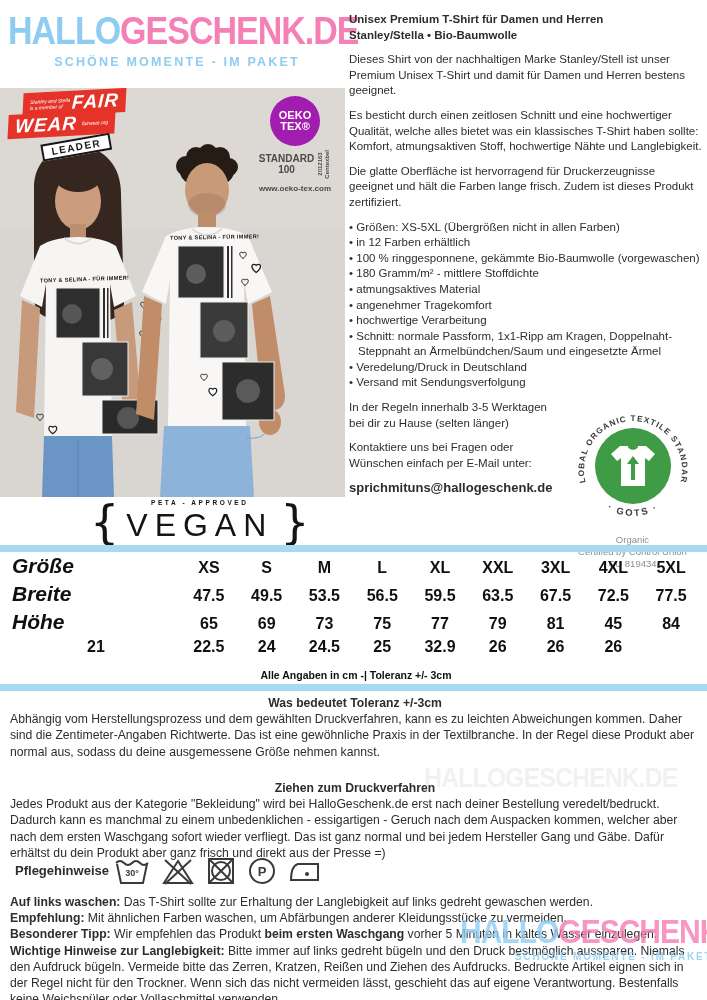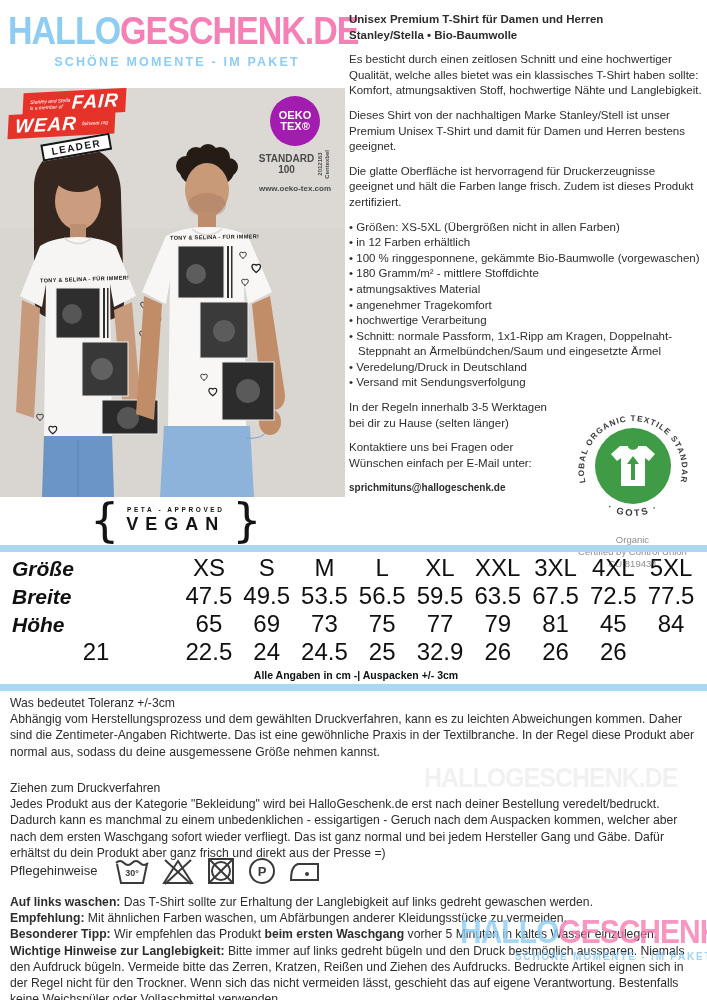--- a/index.html
+++ b/index.html
@@ -45,51 +45,51 @@
   .oeko-cert{writing-mode:vertical-rl;transform:rotate(180deg);font-size:6px;color:#4a4a4a;
              margin-left:3px;line-height:7px;font-weight:700;}
   .oeko-url{font-size:8px;font-weight:700;color:#4a4a4a;margin-top:5px;}
 
   
   .vegan-band{position:absolute;left:0;top:497px;width:345px;height:48px;background:#fff;}
   .vegan{position:absolute;left:90px;top:2px;display:flex;align-items:center;gap:7px;color:#141414;}
   .vg-brace{font-size:46px;font-weight:400;line-height:42px;font-family:"DejaVu Sans",sans-serif;}
   .vg-mid{text-align:center;}
   .vg-top{font-size:6.5px;letter-spacing:2.6px;font-weight:700;}
-  .vg-main{font-size:18px;letter-spacing:7px;font-weight:700;margin-top:1px;}
+  .vg-main{font-size:32px;letter-spacing:7px;font-weight:400;margin-top:1px;}
 
   
   .rc{position:absolute;left:349px;top:12px;width:353px;font-size:11.5px;line-height:15.6px;color:#2d2d2d;}
   .rc .title{font-weight:700;margin:0 0 9px 0;}
   .rc p{margin:0 0 9px 0;}
   .rc ul{margin:0 0 9px 0;padding:0;list-style:none;}
   .rc li{padding-left:9px;text-indent:-9px;}
   .rc li::before{content:"• ";}
   .narrow{width:214px;}
-  .email{font-weight:700;font-size:10px;}
+  .email{font-weight:700;font-size:13px;}
 
   
   .gots{position:absolute;left:560px;top:404px;width:145px;text-align:center;}
   .gots-sub{font-size:9.5px;color:#8e8e8e;line-height:12px;margin-top:2px;}
 
   
   .bar{position:absolute;left:0;width:707px;height:7px;background:#a9d8f3;}
   .bar1{top:545px;} .bar2{top:684px;}
 
   
   .stable{position:absolute;left:12px;top:554px;width:688px;color:#101010;}
   .trow{display:grid;grid-template-columns:168px repeat(9,1fr);align-items:baseline;height:28px;}
   .tlabel{font-size:21px;font-weight:700;white-space:nowrap;font-style:italic;}
   .tlabel .small{font-size:12px;font-weight:400;}
-  .tcell{font-size:24px;font-weight:400;text-align:center;}
+  .tcell{font-size:16px;font-weight:700;text-align:center;}
   .tfoot{text-align:center;font-size:10.5px;font-weight:700;margin-top:3px;}
 
   
   .sect{position:absolute;left:10px;width:690px;font-size:12.2px;line-height:16.2px;color:#2d2d2d;}
-  .sect .h{font-weight:400;}
+  .sect .h{font-weight:700;text-align:center;}
   .s-tol{top:695px;} .s-print{top:780px;}
   .s-care{top:856px;display:flex;align-items:center;}
   .s-care .h{font-size:13px;width:104px;}
   .care-icons{display:flex;align-items:center;gap:11px;}
   .care-icons svg{display:block;}
   .s-carelines{top:894px;}
   .s-carelines b{font-weight:700;}
 
   
   .wm-faint{position:absolute;left:424px;top:763px;font-size:25px;font-weight:800;letter-spacing:-1px;
@@ -225,22 +225,22 @@
       </span>
       <span class="vg-brace">}</span>
     </div>
   </div>
 
   <div class="rc">
     <div class="title">
       <div>Unisex Premium T-Shirt für Damen und Herren</div>
       <div>Stanley/Stella  • Bio-Baumwolle</div>
     </div>
+    <p>Dieses Shirt von der nachhaltigen Marke Stanley/Stell ist unser Premium Unisex T-Shirt und damit für Damen und Herren bestens geeignet.</p>
     <p>Es besticht durch einen zeitlosen Schnitt und eine hochwertiger Qualität, welche alles bietet was ein klassisches T-Shirt haben sollte: Komfort, atmungsaktiven Stoff, hochwertige Nähte und Langlebigkeit.</p>
-    <p>Dieses Shirt von der nachhaltigen Marke Stanley/Stell ist unser Premium Unisex T-Shirt und damit für Damen und Herren bestens geeignet.</p>
     <p>Die glatte Oberfläche ist hervorragend für Druckerzeugnisse geeignet und hält die Farben lange frisch. Zudem ist dieses Produkt zertifiziert.</p>
     <ul>
       <li>Größen: XS-5XL (Übergrößen nicht in allen Farben)</li>
       <li>in 12 Farben erhältlich</li>
       <li>100 % ringgesponnene, gekämmte Bio-Baumwolle (vorgewaschen)</li>
       <li>180 Gramm/m² - mittlere Stoffdichte</li>
       <li>atmungsaktives Material</li>
       <li>angenehmer Tragekomfort</li>
       <li>hochwertige Verarbeitung</li>
       <li>Schnitt: normale Passform, 1x1-Ripp am Kragen, Doppelnaht-Steppnaht an Ärmelbündchen/Saum und eingesetzte Ärmel</li>
@@ -319,21 +319,21 @@
       <div class="tcell">21</div>
       <div class="tcell">22.5</div>
       <div class="tcell">24</div>
       <div class="tcell">24.5</div>
       <div class="tcell">25</div>
       <div class="tcell">32.9</div>
       <div class="tcell">26</div>
       <div class="tcell">26</div>
       <div class="tcell">26</div>
     </div>
-    <div class="tfoot">Alle Angaben in cm -| Auspacken +/- 3cm</div>
+    <div class="tfoot">Alle Angaben in cm -| Toleranz +/- 3cm</div>
   </div>
 
   <div class="sect s-tol">
     <div class="h">Was bedeutet Toleranz +/-3cm</div>
     <div>Abhängig vom Herstellungsprozess und dem gewählten Druckverfahren, kann es zu leichten Abweichungen kommen. Daher sind die Zentimeter-Angaben Richtwerte. Das ist eine gewöhnliche Praxis in der Textilbranche. In der Regel diese Produkt aber normal aus, sodass du deine ausgemessene Größe nehmen kannst.</div>
   </div>
 
   <div class="sect s-print">
     <div class="h">Ziehen zum Druckverfahren</div>
     <div>Jedes Produkt aus der Kategorie "Bekleidung" wird bei HalloGeschenk.de erst nach deiner Bestellung veredelt/bedruckt. Dadurch kann es manchmal zu einem unbedenklichen - essigartigen - Geruch nach dem Auspacken kommen, welcher aber nach dem ersten Waschgang sofort wieder verfliegt. Das ist ganz normal und bei jedem Hersteller Gang und Gäbe. Dafür erhältst du dein Produkt aber ganz frisch und direkt aus der Presse =)</div>

